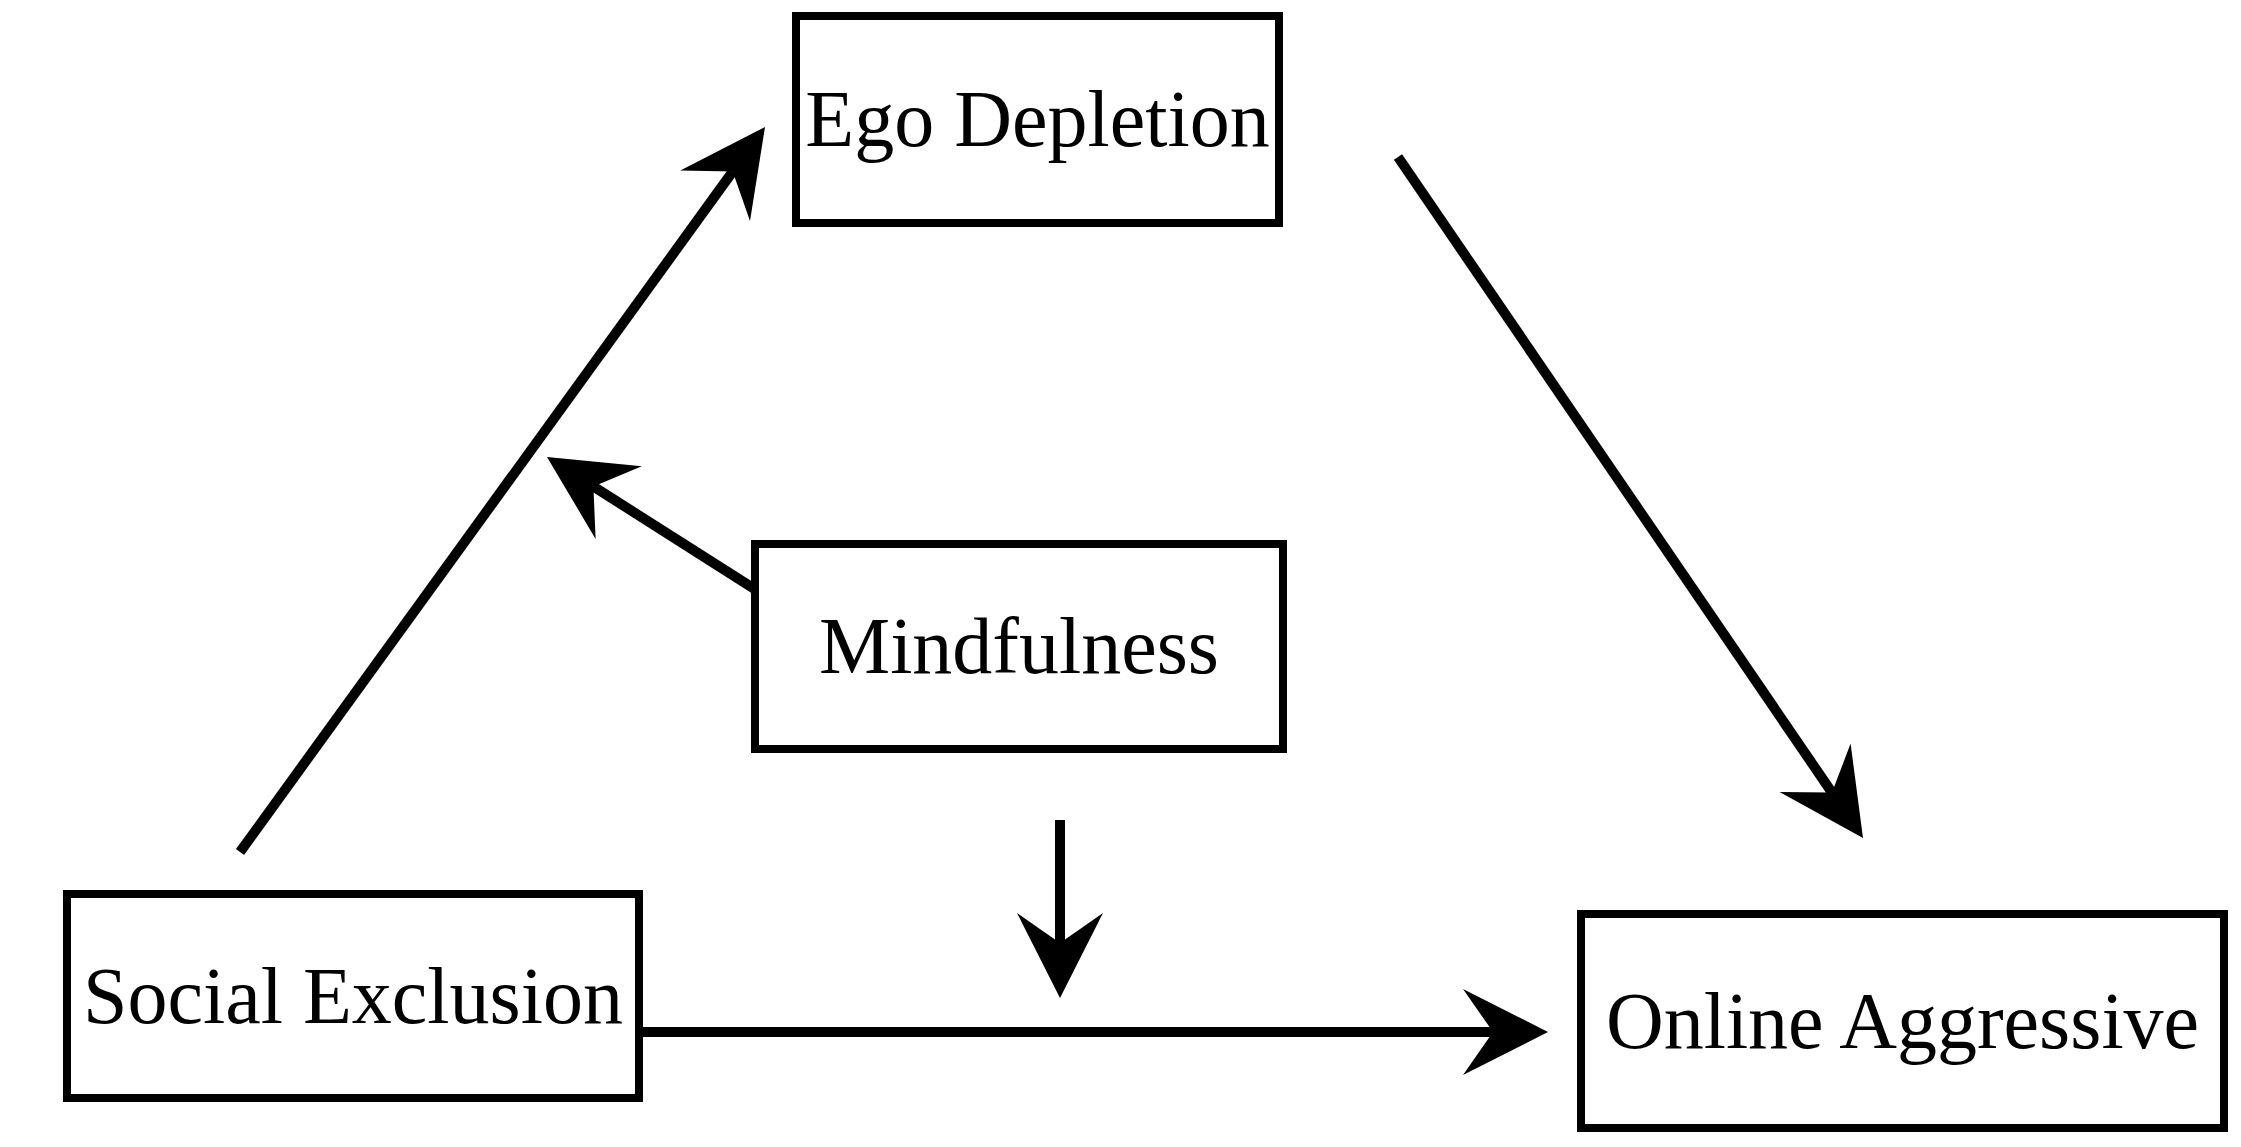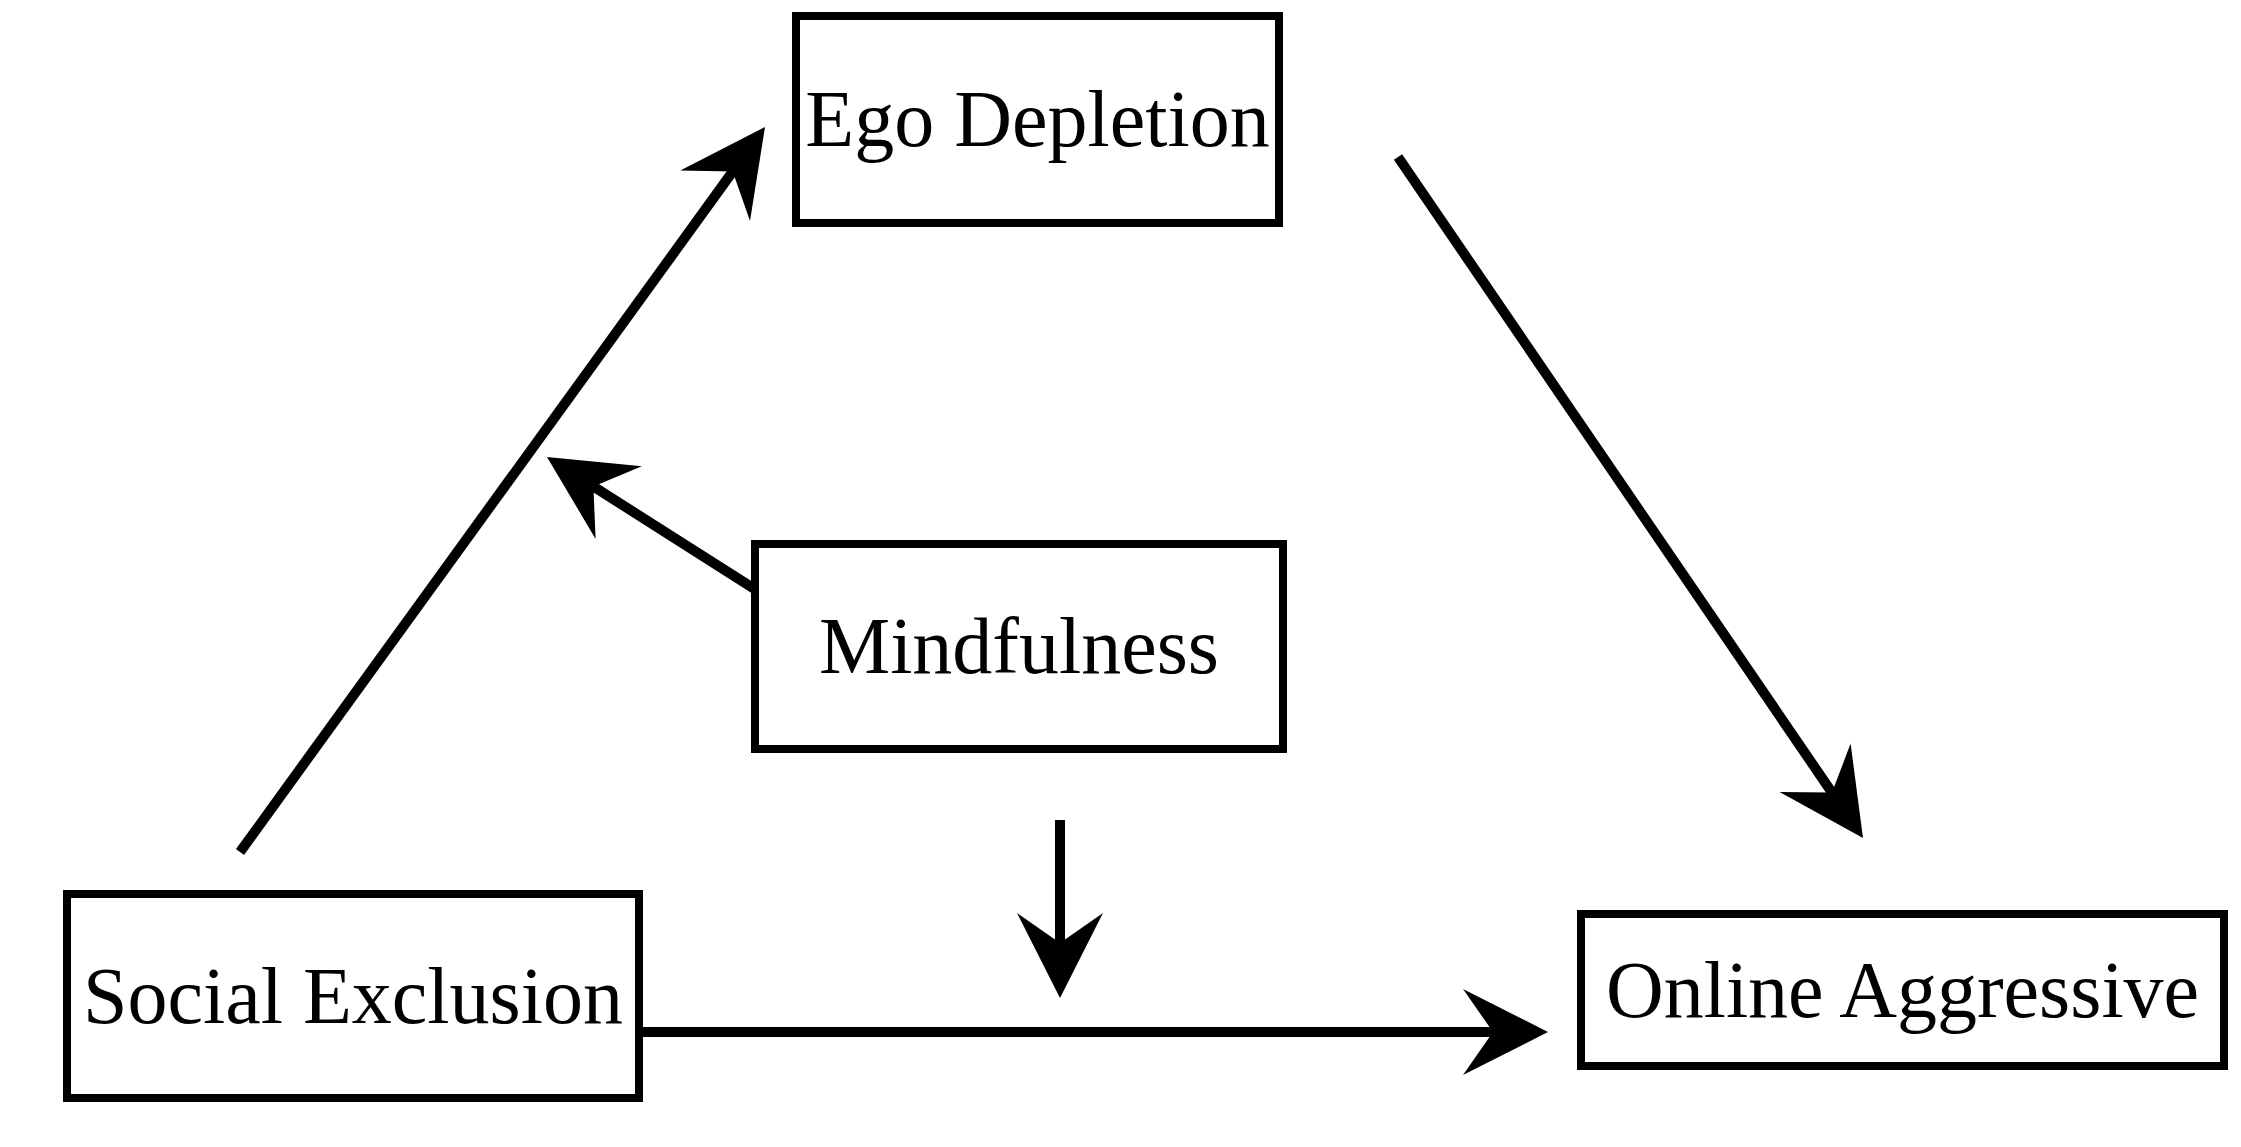--- a/index.html
+++ b/index.html
@@ -36,21 +36,21 @@
     line-height: 1.16;
     text-align: center;
   }
   .node .label-line {
     display: block;
     white-space: nowrap;
   }
   #node-ego-depletion       { left: 792px;  top: 12px;  width: 491px; height: 215px; }
   #node-mindfulness         { left: 751px;  top: 540px; width: 536px; height: 213px; }
   #node-social-exclusion    { left: 15px;   top: 890px; width: 580px; height: 212px; margin-left: 48px; }
-  #node-online-aggressive   { left: 1577px; top: 910px; width: 651px; height: 160px; }
+  #node-online-aggressive   { left: 1577px; top: 910px; width: 651px; height: 222px; }
 </style>
 </head>
 <body>
 
 <div id="stage">
 
   <svg id="arrows-layer" viewBox="0 0 2241 1147" xmlns="http://www.w3.org/2000/svg">
       <g>
         <line x1="240" y1="852" x2="732.7419603316487" y2="171.54681668486617" stroke="#000000" stroke-width="10"></line>
         <polygon points="765.0,127.0 750.0,221.1 732.7,171.5 680.3,170.6" fill="#000000"></polygon>

